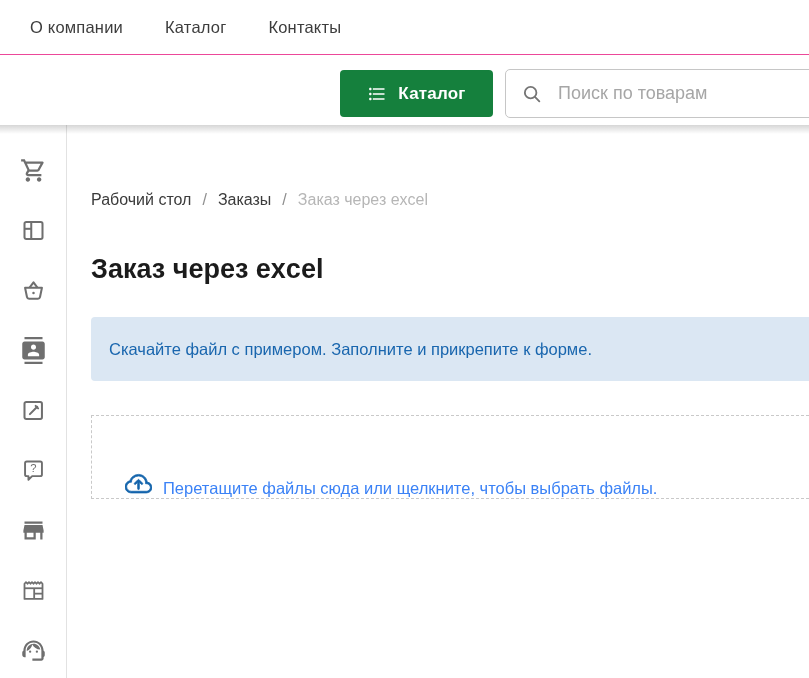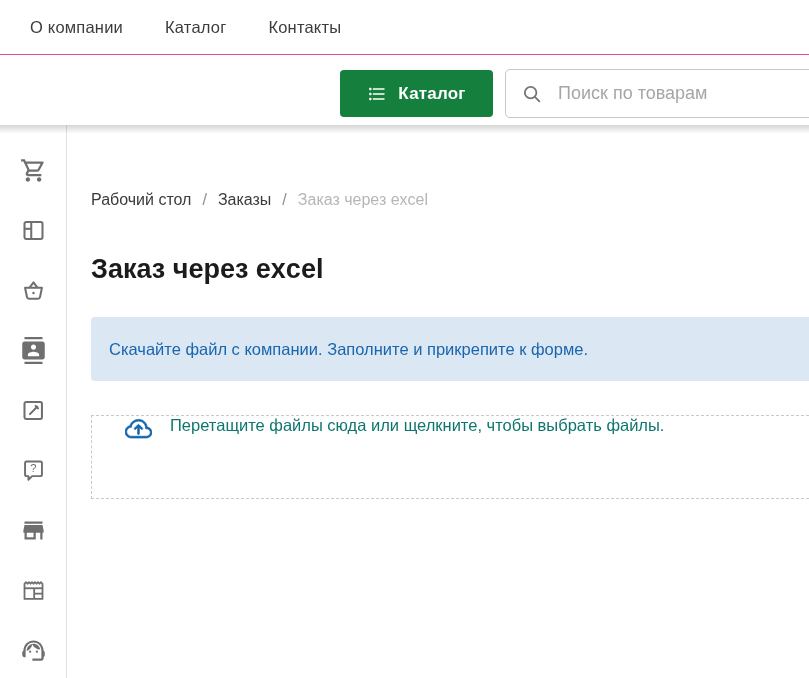--- a/index.html
+++ b/index.html
@@ -95,23 +95,23 @@
     padding: 21px 20px 21px 18px;
     color: #1966ae;
     font-size: 16.5px; line-height: 22px;
   }
 
   .dropzone {
     margin-top: 34px;
     height: 84px;
     border: 1px dashed #c9c9c9;
     border-right: none;
-    display: flex; align-items: flex-start; gap: 18px;
+    display: flex; align-items: flex-end; gap: 11px;
     padding-left: 33px;
-    color: #0f766e; font-size: 16.5px;
+    color: #3b82f6; font-size: 16.5px;
     cursor: pointer;
   }
   .dropzone svg { width: 27px; height: 27px; flex: 0 0 auto; }
 </style>
 </head>
 <body>
 
 <nav class="topnav">
   <a>О компании</a>
   <a>Каталог</a>
@@ -226,21 +226,21 @@
       <a>Рабочий стол</a>
       <span class="sep">/</span>
       <a>Заказы</a>
       <span class="sep">/</span>
       <span class="current">Заказ через excel</span>
     </div>
 
     <h1 class="page-title">Заказ через excel</h1>
 
     <div class="info-banner">
-      <span>Скачайте файл с компании. Заполните и прикрепите к форме.</span>
+      <span>Скачайте файл с примером. Заполните и прикрепите к форме.</span>
     </div>
 
     <div class="dropzone">
       <span style="display:flex;">
         <svg viewBox="0 0 16 16" fill="#1464ac" stroke="#1464ac" stroke-width="0.45">
           <path d="M7.646 5.146a.5.5 0 0 1 .708 0l2 2a.5.5 0 0 1-.708.708L8.5 6.707V10.5a.5.5 0 0 1-1 0V6.707L6.354 7.854a.5.5 0 1 1-.708-.708l2-2z"></path>
           <path d="M4.406 3.342A5.53 5.53 0 0 1 8 2c2.69 0 4.923 2 5.166 4.579C14.758 6.804 16 8.137 16 9.773 16 11.569 14.502 13 12.687 13H3.781C1.708 13 0 11.366 0 9.318c0-1.763 1.266-3.223 2.942-3.593.143-.863.698-1.723 1.464-2.383zm.653.757c-.757.653-1.153 1.44-1.153 2.056v.448l-.445.049C2.064 6.805 1 7.952 1 9.318 1 10.785 2.23 12 3.781 12h8.906C13.98 12 15 10.988 15 9.773c0-1.216-1.02-2.228-2.313-2.228h-.5v-.5C12.188 4.825 10.328 3 8 3a4.53 4.53 0 0 0-2.941 1.1z"></path>
         </svg>
       </span>
       <span>Перетащите файлы сюда или щелкните, чтобы выбрать файлы.</span>

